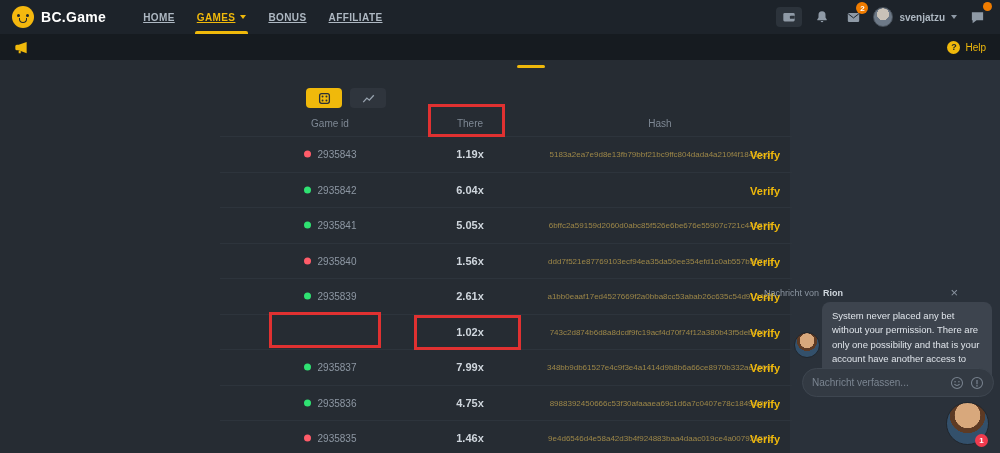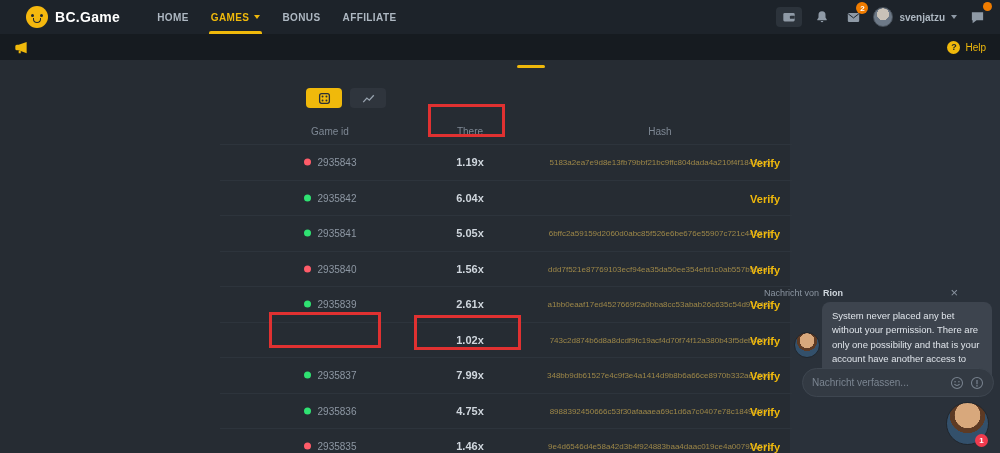--- a/index.html
+++ b/index.html
@@ -1,28 +1,28 @@
 <!DOCTYPE html>
 <html style="--accent: #f0b90b; --annotation: #e03131; --hash: #9d8748;"><head>
 <meta charset="utf-8">
 <style>
   * { margin:0; padding:0; box-sizing:border-box; }
   html,body { width:1000px; height:453px; overflow:hidden; background:#262c33; font-family:"Liberation Sans", sans-serif; }
   .stage { position:relative; width:1000px; height:453px; }
 
   
   .topbar { position:absolute; top:0; left:0; width:1000px; height:34px; background:#1d232a; display:flex; align-items:center; z-index:6; }
-  .logo { display:flex; align-items:center; gap:7px; padding-left:12px; cursor:pointer;margin-left:14px; }
+  .logo { display:flex; align-items:center; gap:7px; padding-left:12px; cursor:pointer; }
   .logo-face { width:22px; height:22px; border-radius:50%; background:#f5b80e; position:relative; flex:none; }
   .logo-face::before, .logo-face::after { content:""; position:absolute; top:8px; width:3px; height:3px; border-radius:50%; background:#20262d; }
   .logo-face::before { left:5px; } .logo-face::after { right:5px; }
   .logo-mouth { position:absolute; left:7px; top:12px; width:8px; height:5px; border:1.5px solid #20262d; border-top:none; border-radius:0 0 8px 8px; }
   .logo-text { color:#fff; font-size:14px; font-weight:bold; letter-spacing:.3px; }
   .nav { display:flex; margin-left:26px; height:34px; }
-  .nav-item { display:flex; align-items:center; gap:5px; padding:0 11px; color:#aeb8c2; font-size:10px; font-weight:bold; letter-spacing:.4px; position:relative; cursor:pointer; white-space:nowrap; }
+  .nav-item { display:flex; align-items:center; gap:5px; padding:0 11px; color:#aeb8c2; font-size:10px; font-weight:bold; letter-spacing:.4px; position:relative; cursor:pointer; white-space:nowrap;text-decoration:underline; }
   .nav-item.active { color:var(--accent); }
   .nav-item.active::after { content:""; position:absolute; left:9px; right:9px; bottom:0; height:3px; background:var(--accent); border-radius:2px 2px 0 0; }
   .caret { width:0; height:0; border-left:3.5px solid transparent; border-right:3.5px solid transparent; border-top:4px solid currentColor; display:inline-block; }
   .top-right { margin-left:auto; display:flex; align-items:center; gap:9px; padding-right:12px; }
   .balance-group { display:flex; align-items:center; gap:5px; cursor:pointer; }
   .balance-amount { color:#fff; font-size:11px; font-weight:bold; }
   .balance-currency { color:#8f9aa6; font-size:10px; font-weight:bold; }
   .gray { color:#8f9aa6; }
   .icon-box { width:26px; height:20px; background:#2c333b; border-radius:4px; display:flex; align-items:center; justify-content:center; cursor:pointer; }
   .icon-plain { position:relative; width:22px; height:22px; display:flex; align-items:center; justify-content:center; cursor:pointer; }
@@ -44,21 +44,21 @@
   
   .chat-column { position:absolute; left:790px; top:60px; width:210px; height:393px; background:#2a313a; }
   .tab-underline { position:absolute; left:517px; top:65px; width:28px; height:3px; background:var(--accent); border-radius:2px; }
   .view-toggle { position:absolute; left:306px; top:88px; display:flex; gap:8px; }
   .toggle-btn { width:36px; height:20px; border-radius:4px; display:flex; align-items:center; justify-content:center; cursor:pointer; background:#2f353d; border:none; }
   .toggle-btn.active { background:var(--accent); }
 
   
   .bets { position:absolute; left:220px; top:110px; width:572px; }
   .thead, .trow { position:relative; }
-  .thead { height:26px;margin-top:8px; }
+  .thead { height:26px; }
   .trow { height:35.5px; border-top:1px solid #2d343c; }
   .col { position:absolute; top:50%; transform:translateY(-50%); }
   .col-id { left:0; width:220px; display:flex; align-items:center; justify-content:center; gap:7px; }
   .col-result { left:190px; width:120px; text-align:center; }
   .col-hash { left:320px; width:240px; text-align:center; white-space:nowrap; overflow:hidden; }
   .col-verify { right:0; width:64px; text-align:right; padding-right:12px; }
   .thead .hcell { color:#7e8894; font-size:10px; }
   .dot { width:7px; height:7px; border-radius:50%; flex:none; }
   .gid { color:#8d97a3; font-size:10px; }
   .rv { color:#cfd6dd; font-size:11px; font-weight:bold; }

